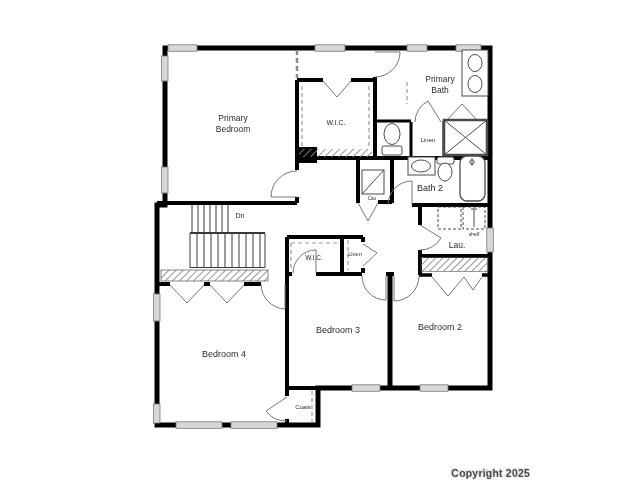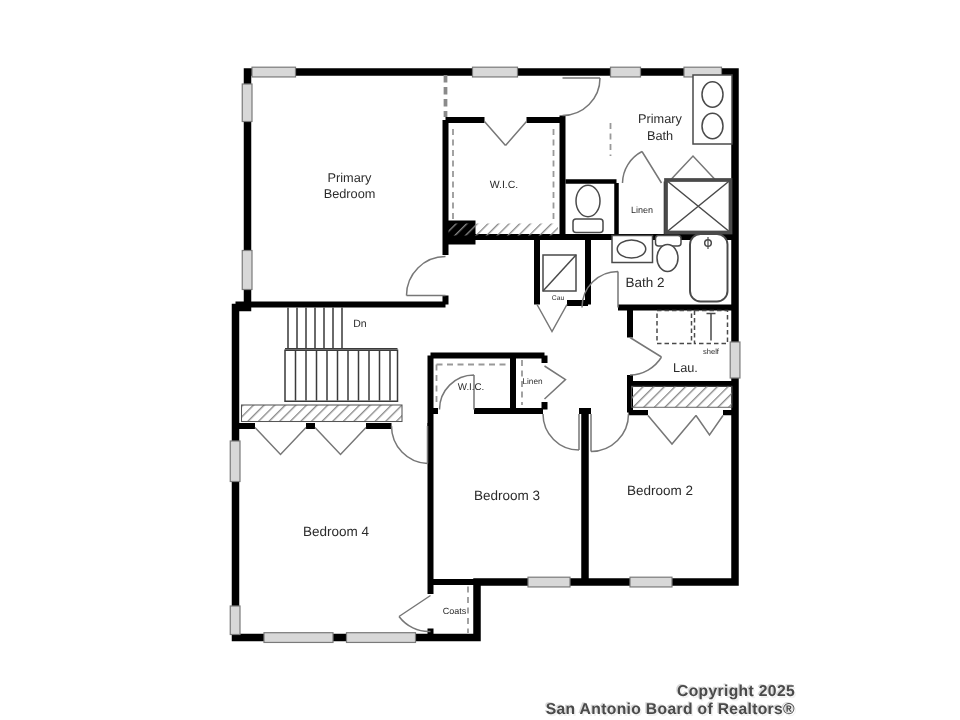--- a/index.html
+++ b/index.html
@@ -166,15 +166,14 @@
     <text class="room-lbl-big" x="440" y="330">Bedroom 2</text>
     <text class="room-lbl-big" x="224" y="357">Bedroom 4</text>
     <text style="font-size:6px" x="303" y="409">Coats</text>
     <text style="font-size:7px" x="240" y="218">Dn</text>
     <text style="font-size:4.5px" x="372" y="200">Cau</text>
   </g>
 </svg>
 
 <div id="footer">
   <div>Copyright 2025</div>
-  <div>San Antonio Board of Realtors®</div>
 </div>
 </div>
 
 </body></html>

